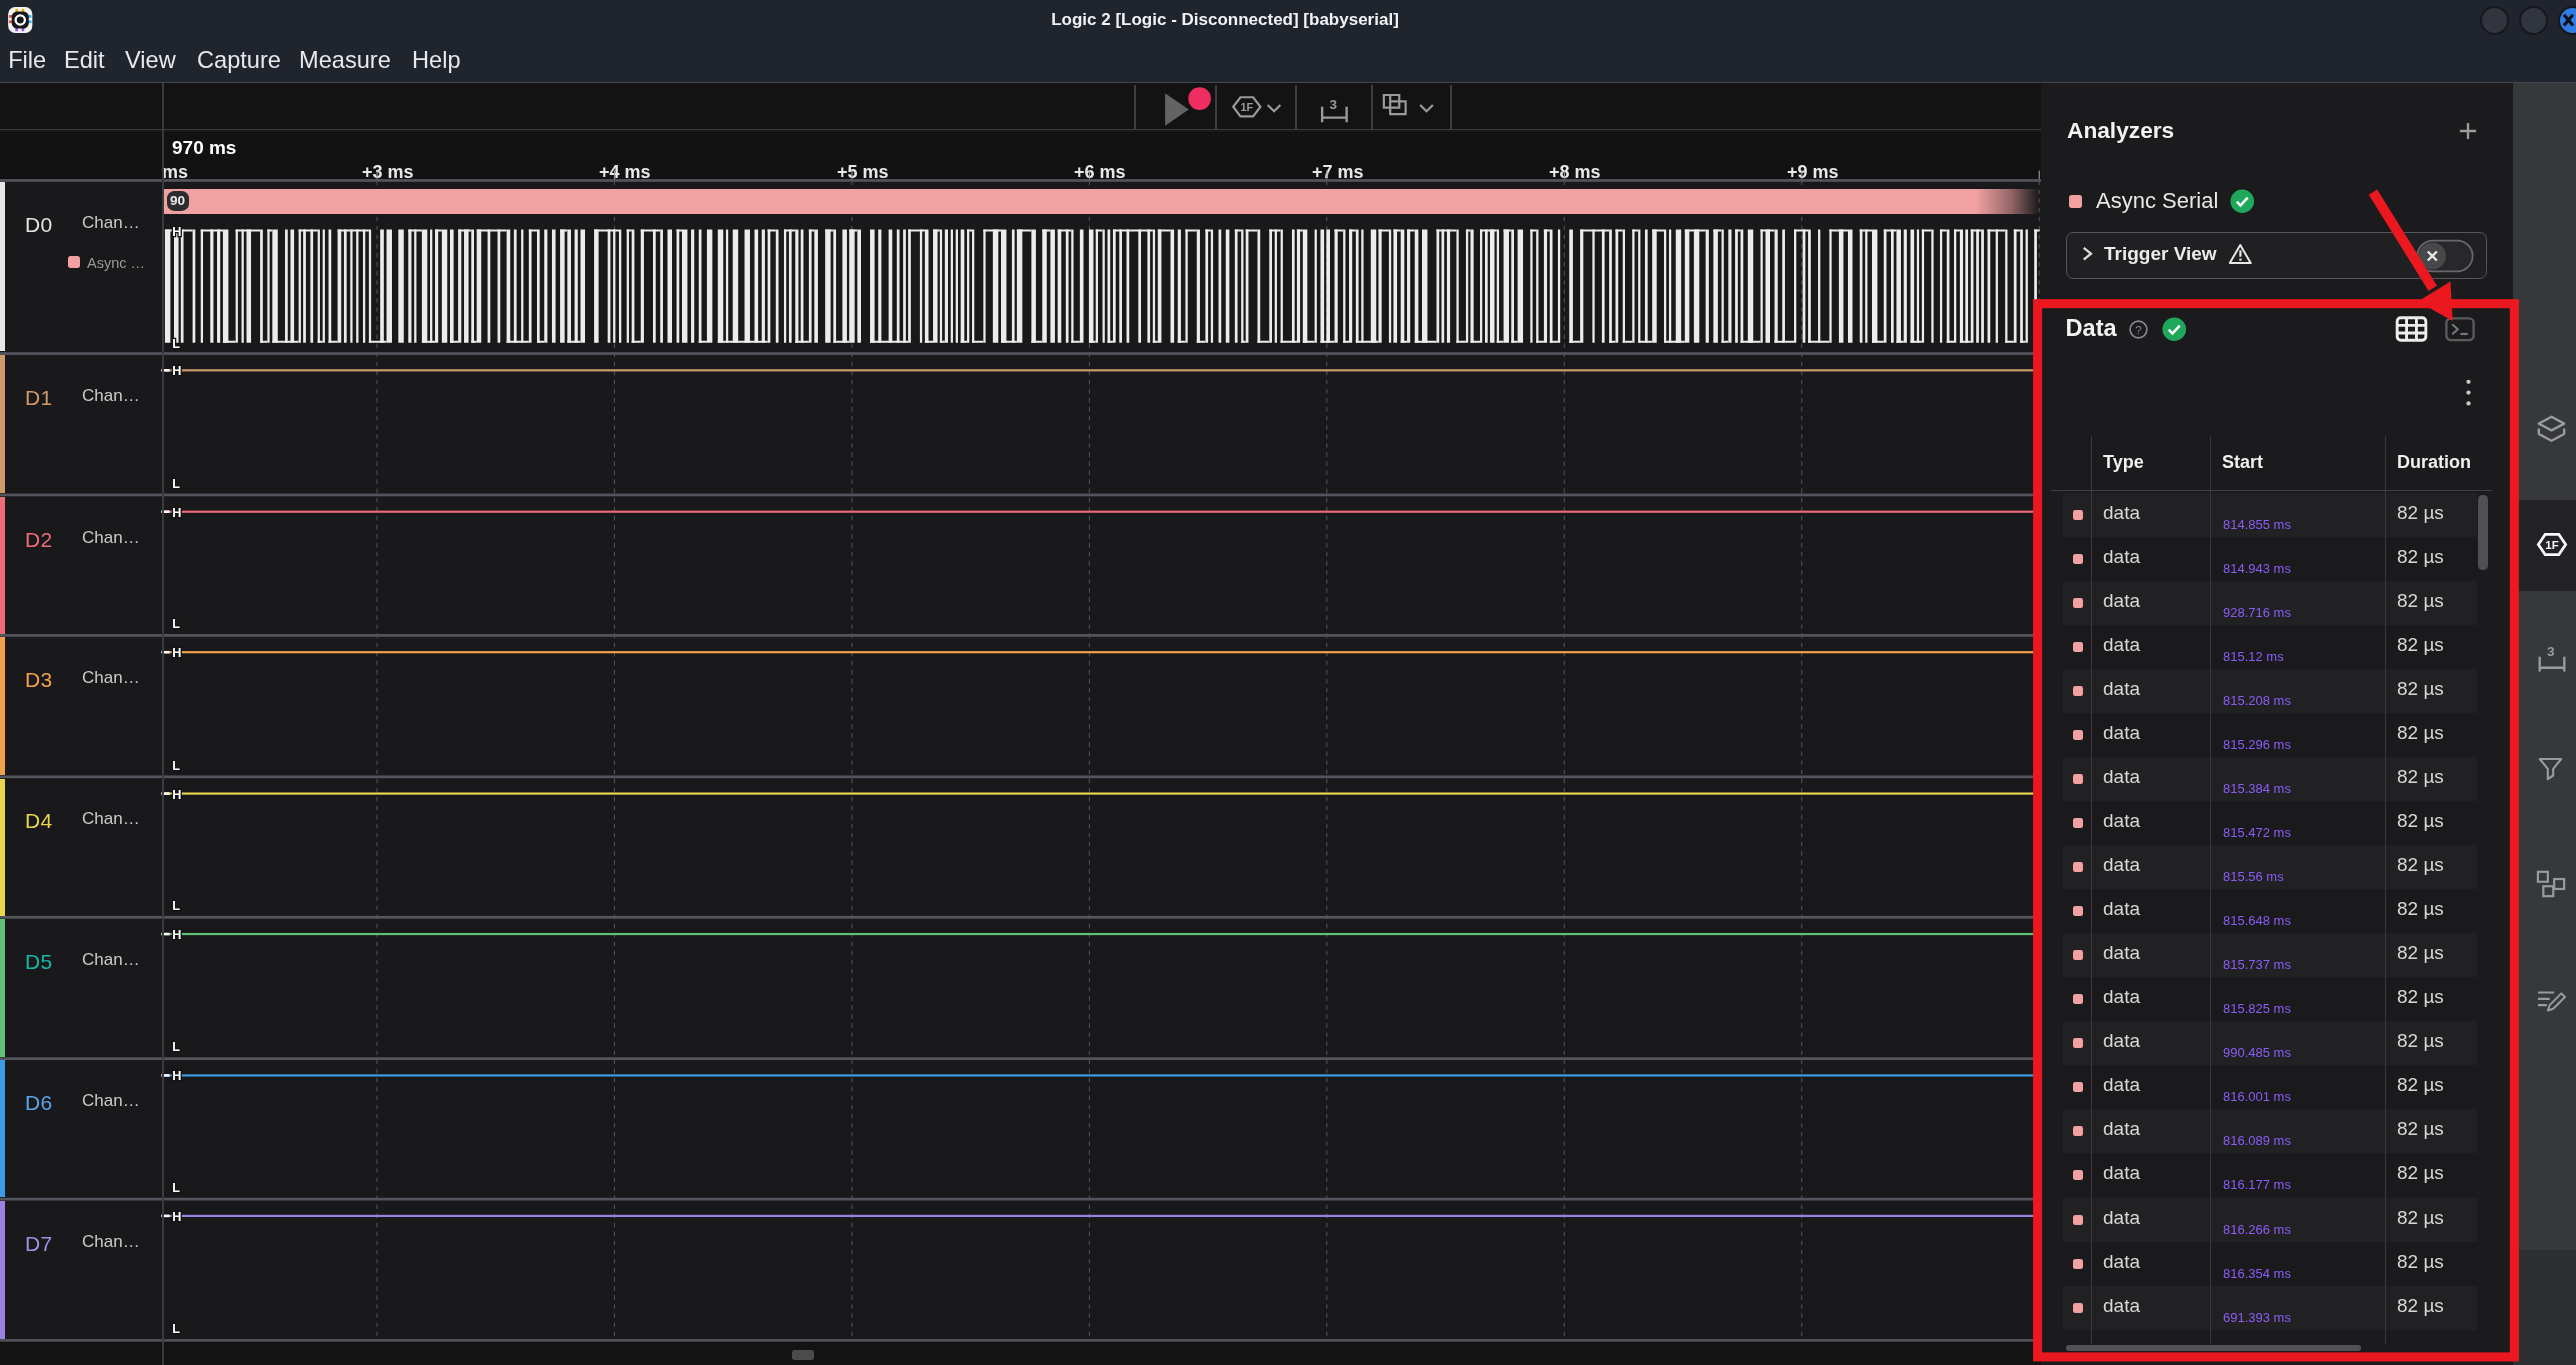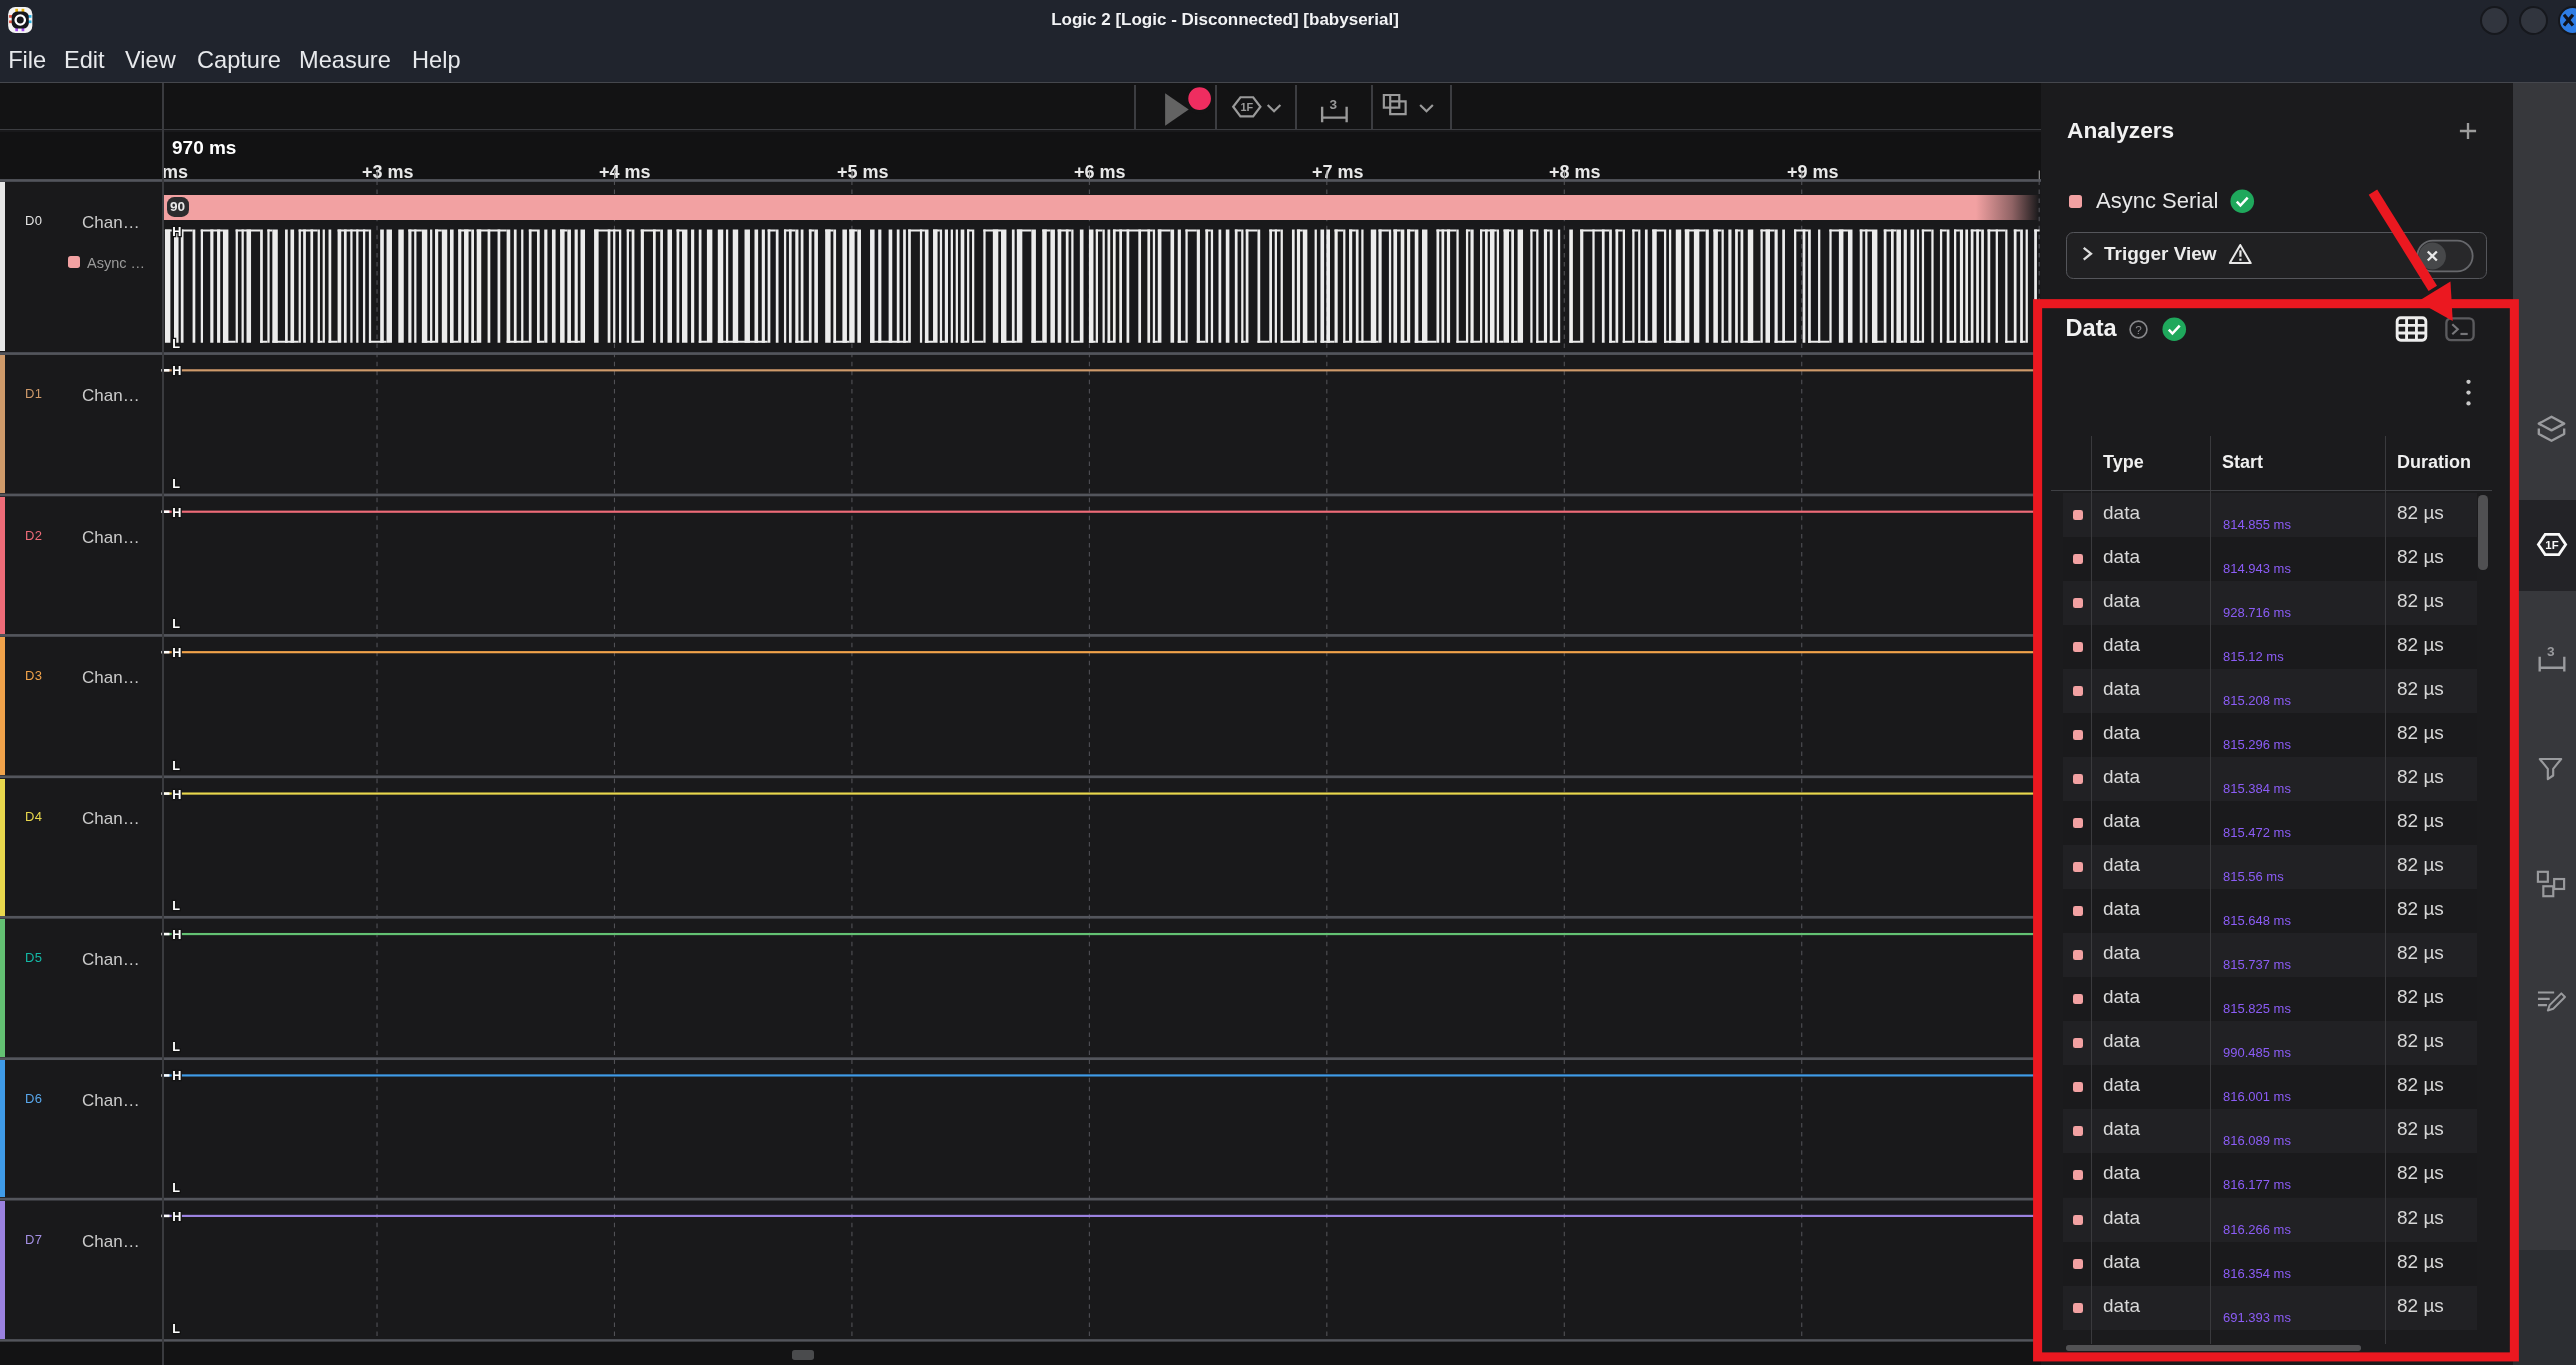--- a/index.html
+++ b/index.html
@@ -15,25 +15,25 @@
 .vsep{position:absolute;top:1.8px;height:44px;width:1.8px;background:#3c3d41}
 
 #timeline{position:absolute;left:0;top:132px;width:2041px;height:48px;background:#121213}
 #t970{position:absolute;left:172px;top:5.4px;font-size:19px;font-weight:bold;color:#fff}
 #tms{position:absolute;left:162px;top:30px;font-size:18px;font-weight:bold;color:#e8e8e8}
 .tlab{position:absolute;top:30px;width:73px;text-align:left;font-size:18px;font-weight:bold;color:#e8e8e8}
 
 #rows{position:absolute;left:0;top:0;width:2041px;height:1366px}
 #rowsbg{position:absolute;left:0;top:83px;width:2041px;height:1283px;background:#19191b}
 .ind{position:absolute;left:0;width:5.4px}
-.dlab{position:absolute;left:25px;font-size:13px;letter-spacing:0.3px}
+.dlab{position:absolute;left:25px;font-size:21px;letter-spacing:0.3px}
 .clab{position:absolute;left:82px;font-size:17px;color:#cbcbcb}
 #asq{position:absolute;left:68px;top:256px;width:11.8px;height:11.8px;border-radius:2.7px;background:#f2a1a2}
 #aslab{position:absolute;left:87px;top:255px;font-size:14.5px;color:#9b9b9b}
-#annobar{position:absolute;left:163px;top:189px;width:1878px;height:24.5px;background:linear-gradient(to right,#f2a1a2 1813px,rgba(242,161,162,0.55) 1849px,rgba(242,161,162,0.0) 1876px);margin-top:6px;}
+#annobar{position:absolute;left:163px;top:189px;width:1878px;height:24.5px;background:linear-gradient(to right,#f2a1a2 1813px,rgba(242,161,162,0.55) 1849px,rgba(242,161,162,0.0) 1876px);}
 #annotext{position:absolute;left:14.5px;top:2.7px;width:100%;text-align:center;font-size:19px;color:#1d1d1d;white-space:nowrap}
 #chip90{position:absolute;left:3.6px;top:1.8px;width:22px;height:20px;background:#2c2c2e;border-radius:7.3px;color:#e8e8e8;font-size:13.6px;font-weight:bold;text-align:center;line-height:20px}
 .hl{font:bold 14px "Liberation Sans",sans-serif;fill:#fff;paint-order:stroke;stroke:#131313;stroke-width:3px}
 .dash{stroke:#515156;stroke-width:1.2;stroke-dasharray:5 5}
 #gutter{position:absolute;left:0;top:1341px;width:2041px;height:24.5px;background:#131314;border-top:1.8px solid #3c3d41}
 #hthumb{position:absolute;left:792px;top:8.2px;width:22px;height:10px;border-radius:2.7px;background:#4a4b4d}
 #collinetop{position:absolute;left:162px;top:83px;width:1.8px;height:1283px;background:#3a3b3f}
 
 #sidebar{position:absolute;left:2041px;top:83px;width:472px;height:1283px;background:#1b1b1d}
 #analyzers{position:absolute;left:26px;top:34px;font-size:22.7px;font-weight:bold;color:#f2f2f2}

